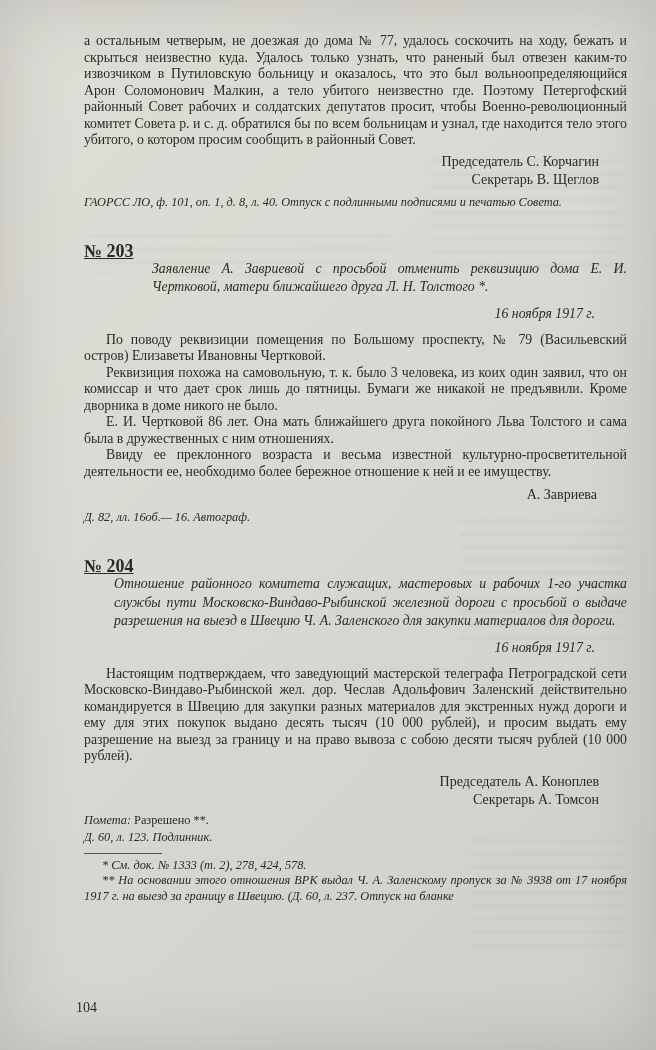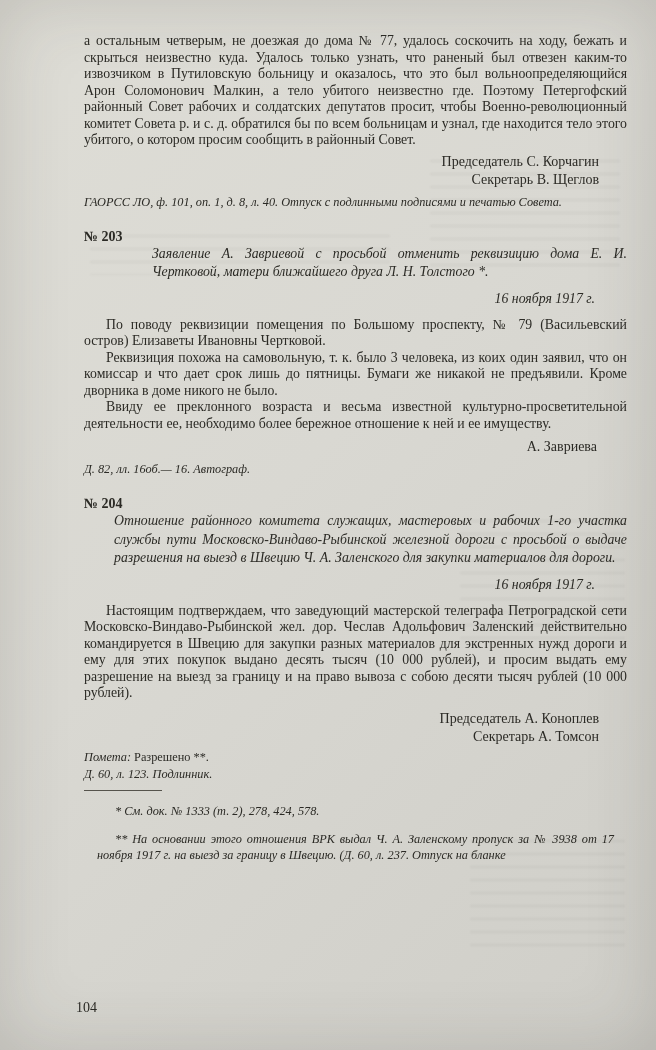--- a/index.html
+++ b/index.html
@@ -39,24 +39,25 @@
     padding-right: 28px;
   }
   .src {
     margin-top: 6px;
     font-style: italic;
     font-size: 12.3px;
     line-height: 15px;
     text-align: justify;
   }
   .doc-num {
-    margin-top: 18px;
+    margin-top: 33px;
     font-weight: bold;
-    font-size: 14px;
+    font-size: 18px;
     line-height: 17px;
+    text-decoration: underline;
   }
   .doc-title {
     margin-top: 0;
     font-style: italic;
     font-size: 13.8px;
     line-height: 18.5px;
     text-align: justify;
   }
   .t203 { margin-left: 68px; }
   .t204 { margin-left: 30px; }
@@ -84,21 +85,21 @@
   .note-label { font-style: italic; }
   .note-src { font-style: italic; }
   .notes-block { margin-top: 4px; }
   .fn-rule {
     width: 78px;
     border: none;
     border-top: 1px solid #55534c;
     margin: 8px 0 4px 0;
   }
   .footnote {
-    margin: 13px;
+    margin: 0;
     font-style: italic;
     font-size: 12.3px;
     line-height: 15.5px;
     text-align: justify;
     text-indent: 18px;
   }
   .page-num {
     position: absolute;
     left: 76px;
     top: 1000px;
@@ -137,20 +138,21 @@
       <p class="src">ГАОРСС ЛО, ф. 101, оп. 1, д. 8, л. 40. Отпуск с подлинными подписями и печатью Совета.</p>
     </section>
 
     <section>
       <div class="doc-num">№ 203</div>
       <div class="doc-title t203">Заявление А. Завриевой с просьбой отменить реквизицию дома Е. И. Чертковой, матери ближайшего друга Л. Н. Толстого *.</div>
       <div class="doc-date">16 ноября 1917 г.</div>
       <div class="body-block">
         <p class="para indent">По поводу реквизиции помещения по Большому проспекту, № 79 (Васильевский остров) Елизаветы Ивановны Чертковой.</p>
         <p class="para indent">Реквизиция похожа на самовольную, т. к. было 3 человека, из коих один заявил, что он комиссар и что дает срок лишь до пятницы. Бумаги же никакой не предъявили. Кроме дворника в доме никого не было.</p>
+        <p class="para indent">Е. И. Чертковой 86 лет. Она мать ближайшего друга покойного Льва Толстого и сама была в дружественных с ним отношениях.</p>
         <p class="para indent">Ввиду ее преклонного возраста и весьма известной культурно-просветительной деятельности ее, необходимо более бережное отношение к ней и ее имуществу.</p>
       </div>
       <div class="sig-name">А. Завриева</div>
       <p class="src">Д. 82, лл. 16об.— 16. Автограф.</p>
     </section>
 
     <section>
       <div class="doc-num">№ 204</div>
       <div class="doc-title t204">Отношение районного комитета служащих, мастеровых и рабочих 1-го участка службы пути Московско-Виндаво-Рыбинской железной дороги с просьбой о выдаче разрешения на выезд в Швецию Ч. А. Заленского для закупки материалов для дороги.</div>
       <div class="doc-date">16 ноября 1917 г.</div>

